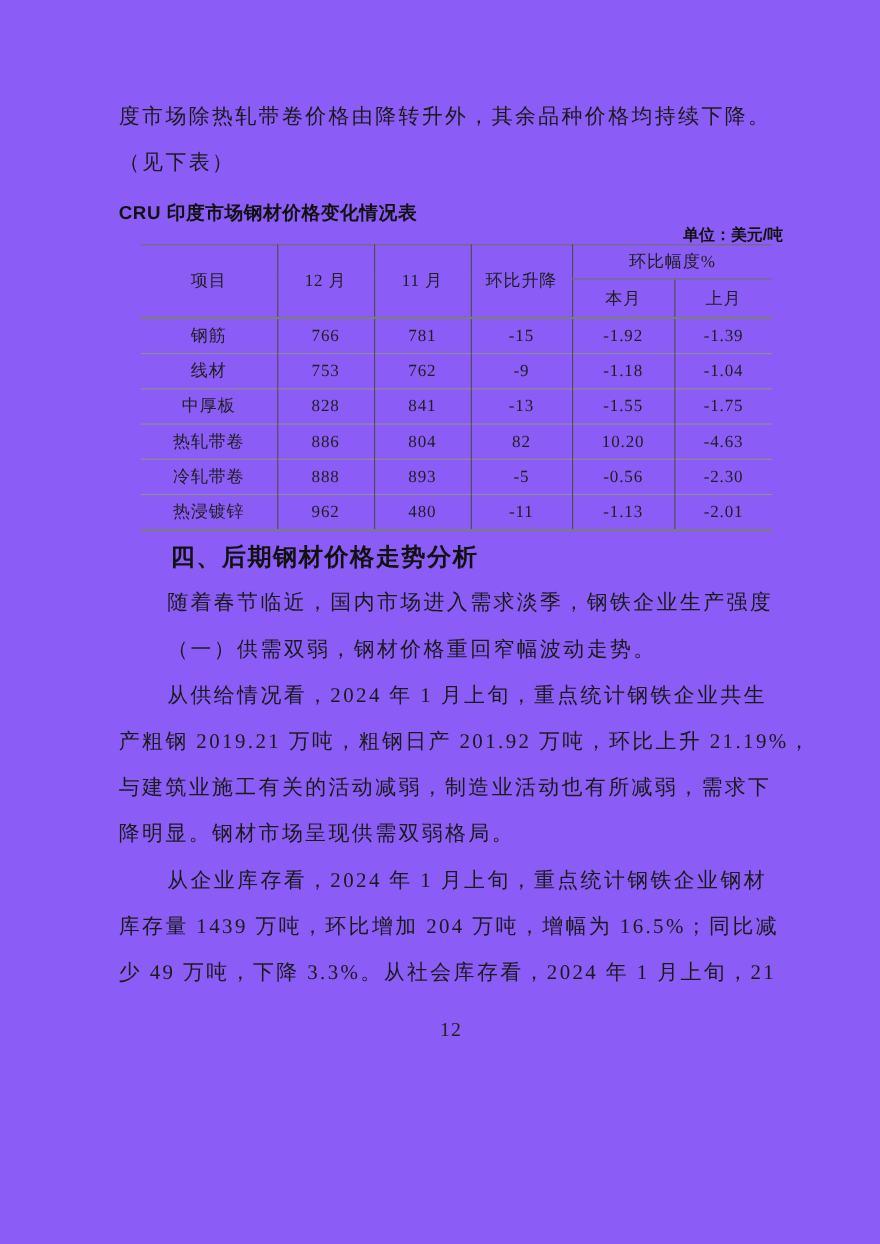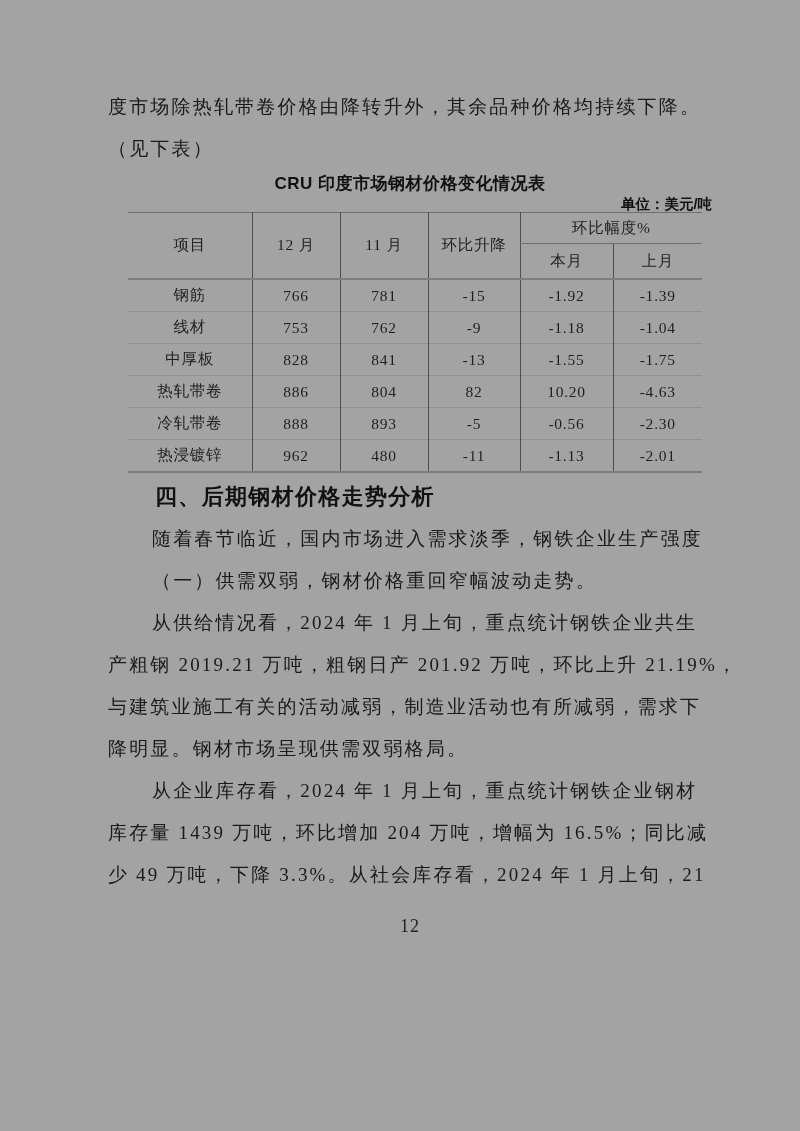--- a/index.html
+++ b/index.html
@@ -1,33 +1,32 @@
 <!DOCTYPE html>
 <html><head>
 <meta charset="utf-8">
 <style>
   html,body{margin:0;padding:0;}
   body{
     width:800px;height:1131px;background:#ffffff;
     font-family:"Liberation Serif","DejaVu Serif",serif;
     color:#1a1a1a;
   }
-  .page{position:relative;width:800px;height:1131px;overflow:hidden;background:#a3a3a3;}
+  .page{position:relative;width:800px;height:1131px;overflow:hidden;background:#8b5cf6;}
   .content{padding:86px 88px 0 108px;}
 
   .bodyline{
     font-size:19px;line-height:42px;letter-spacing:0.115em;
     white-space:nowrap;
   }
   .indent{text-indent:44px;}
 
   .table-title{
-    text-align:center;
     font-family:"Liberation Sans","DejaVu Sans",sans-serif;
-    font-weight:bold;font-size:17px;line-height:28px;
+    font-weight:bold;font-size:17px;line-height:28px;margin-top:10px;
     letter-spacing:0.03em;color:#111;
   }
   .unit-note{
     text-align:right;
     font-family:"Liberation Sans","DejaVu Sans",sans-serif;
     font-weight:bold;font-size:14.5px;line-height:16px;margin-top:-2px;
     color:#111;
   }
 
   table.price{

